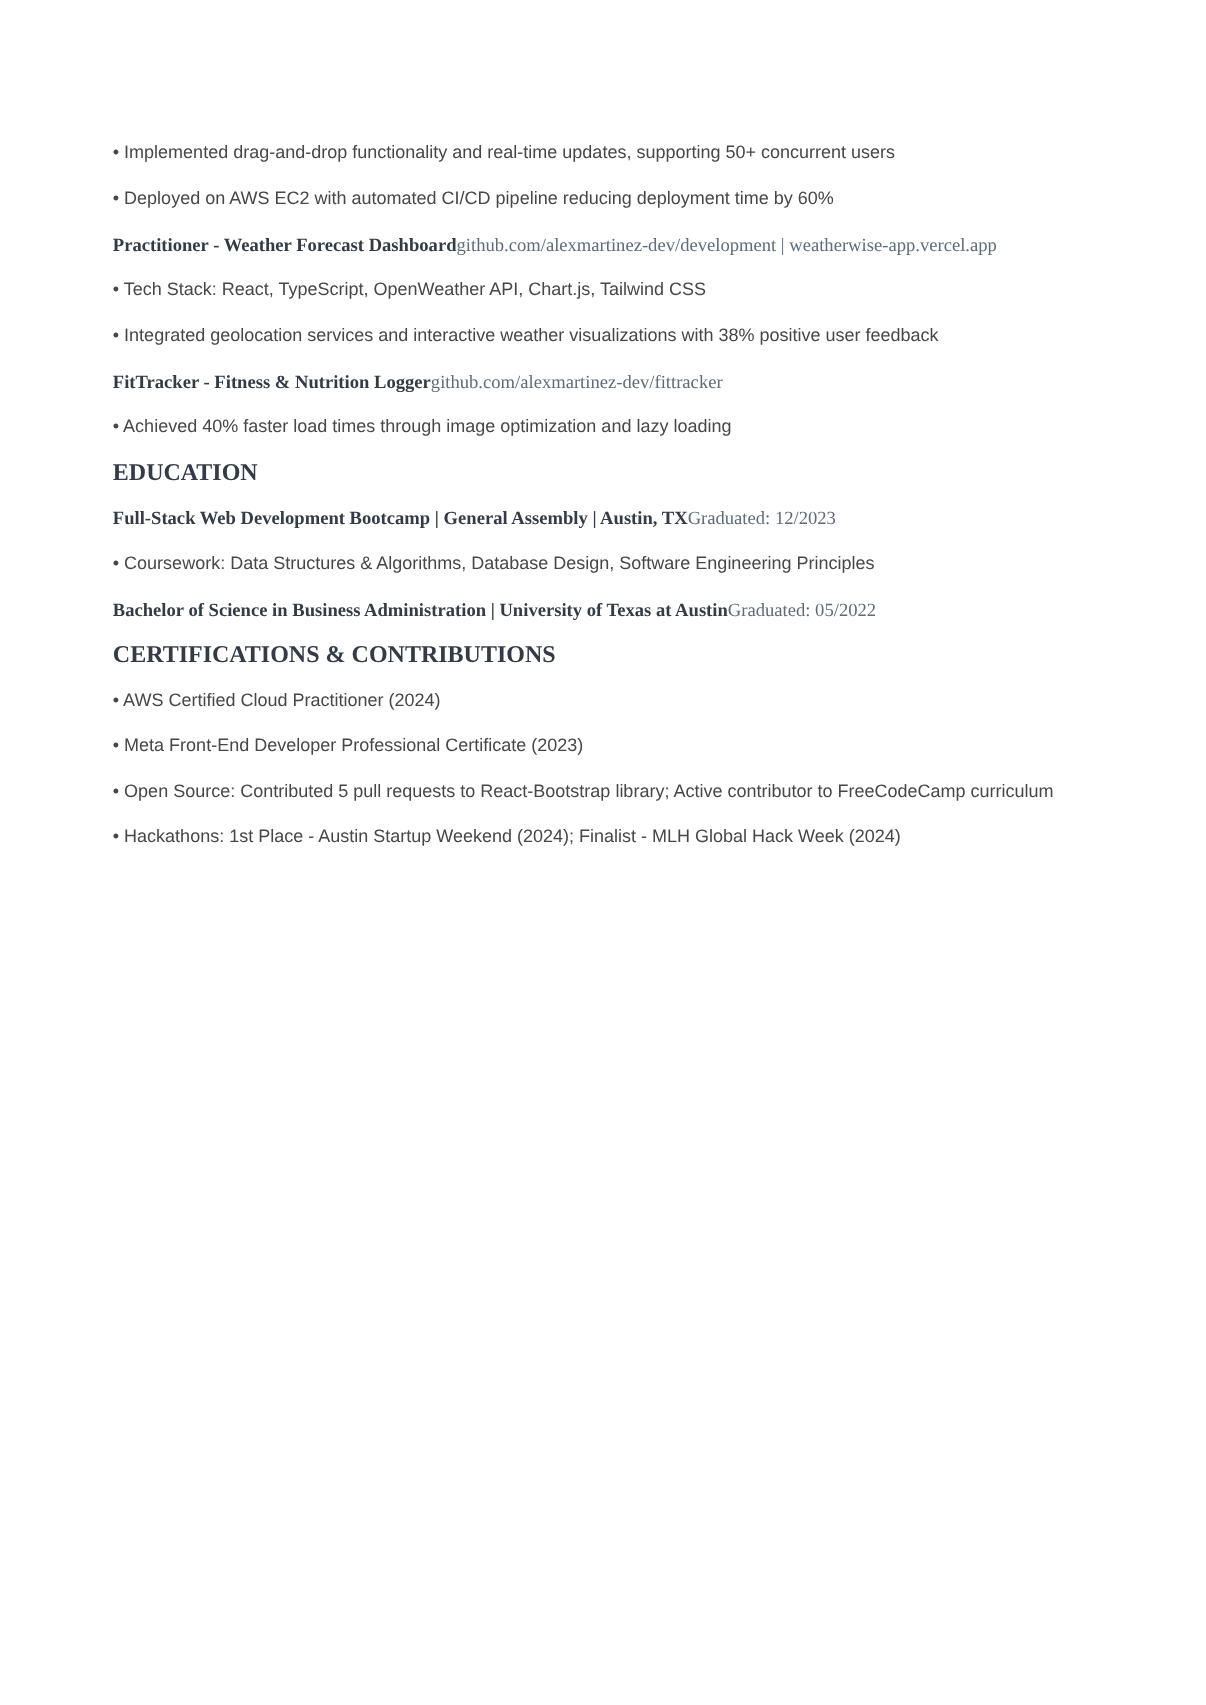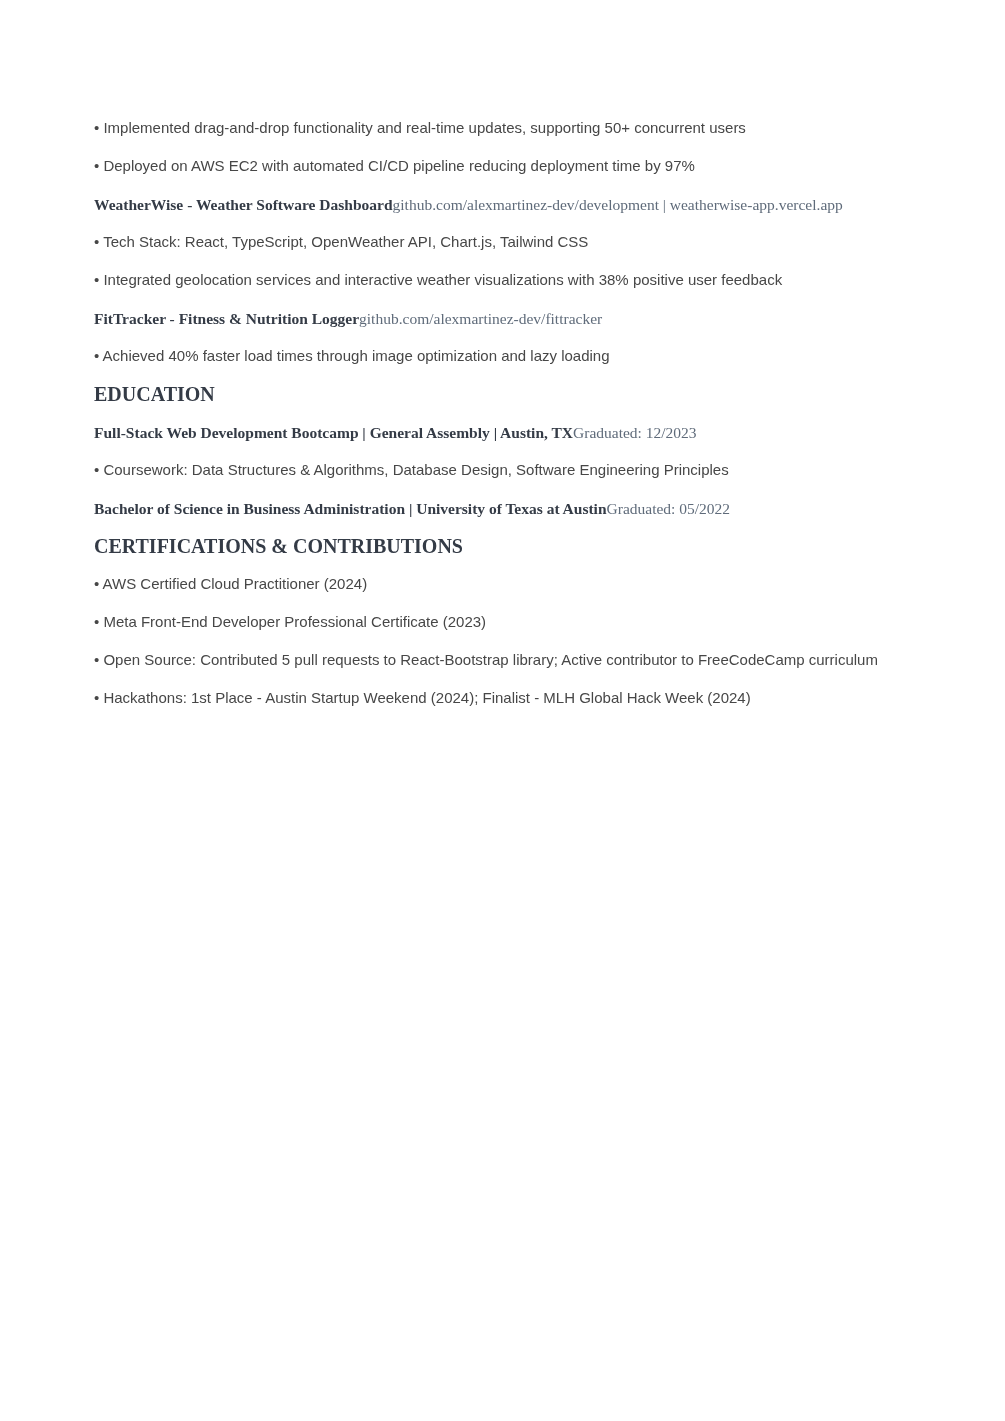--- a/index.html
+++ b/index.html
@@ -57,23 +57,23 @@
     margin: 4px 0 15px 0;
   }
 </style>
 </head>
 <body>
 
 <div class="page">
   <div class="content">
 
     <p class="bullet">• Implemented drag-and-drop functionality and real-time updates, supporting 50+ concurrent users</p>
-    <p class="bullet">• Deployed on AWS EC2 with automated CI/CD pipeline reducing deployment time by 97%</p>
+    <p class="bullet">• Deployed on AWS EC2 with automated CI/CD pipeline reducing deployment time by 60%</p>
 
-    <p class="heading"><span class="bold">WeatherWise - Weather Software Dashboard</span><span class="suffix">github.com/alexmartinez-dev/development | weatherwise-app.vercel.app</span></p>
+    <p class="heading"><span class="bold">Practitioner - Weather Forecast Dashboard</span><span class="suffix">github.com/alexmartinez-dev/development | weatherwise-app.vercel.app</span></p>
 
     <p class="bullet">• Tech Stack: React, TypeScript, OpenWeather API, Chart.js, Tailwind CSS</p>
     <p class="bullet">• Integrated geolocation services and interactive weather visualizations with 38% positive user feedback</p>
 
     <p class="heading"><span class="bold">FitTracker - Fitness &amp; Nutrition Logger</span><span class="suffix">github.com/alexmartinez-dev/fittracker</span></p>
 
     <p class="bullet">• Achieved 40% faster load times through image optimization and lazy loading</p>
 
     <p class="section-heading">EDUCATION</p>
 

